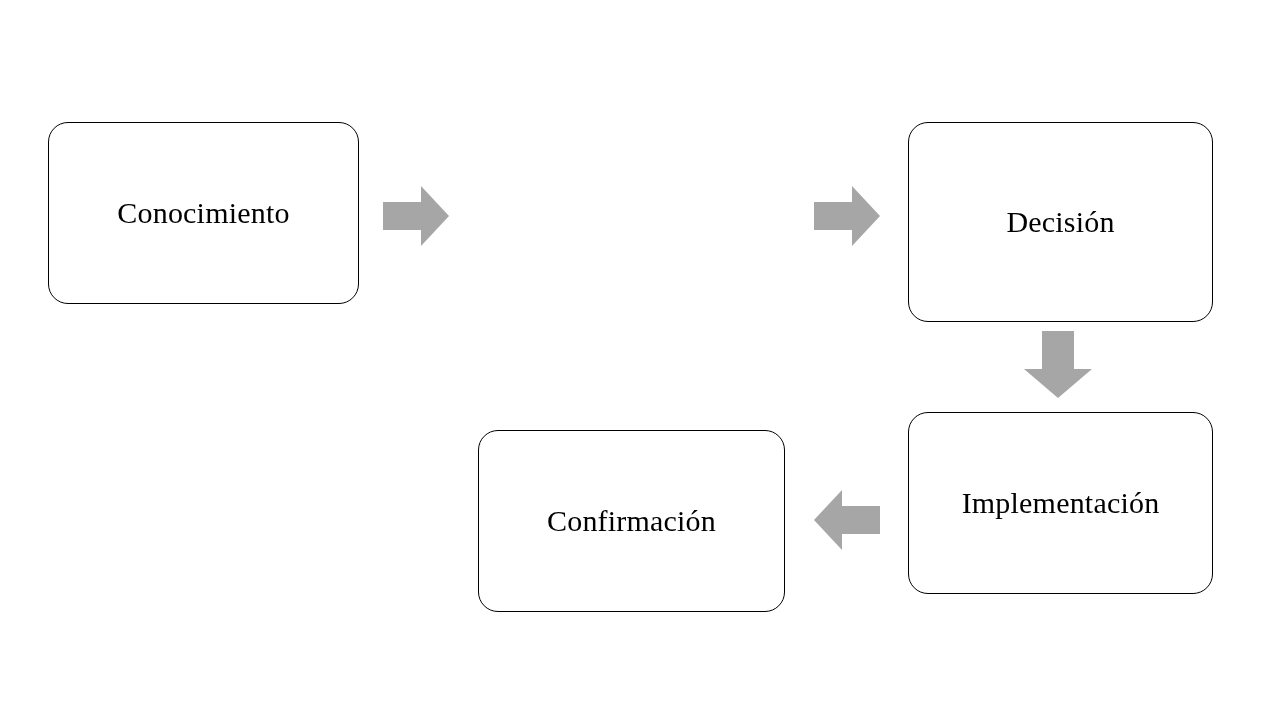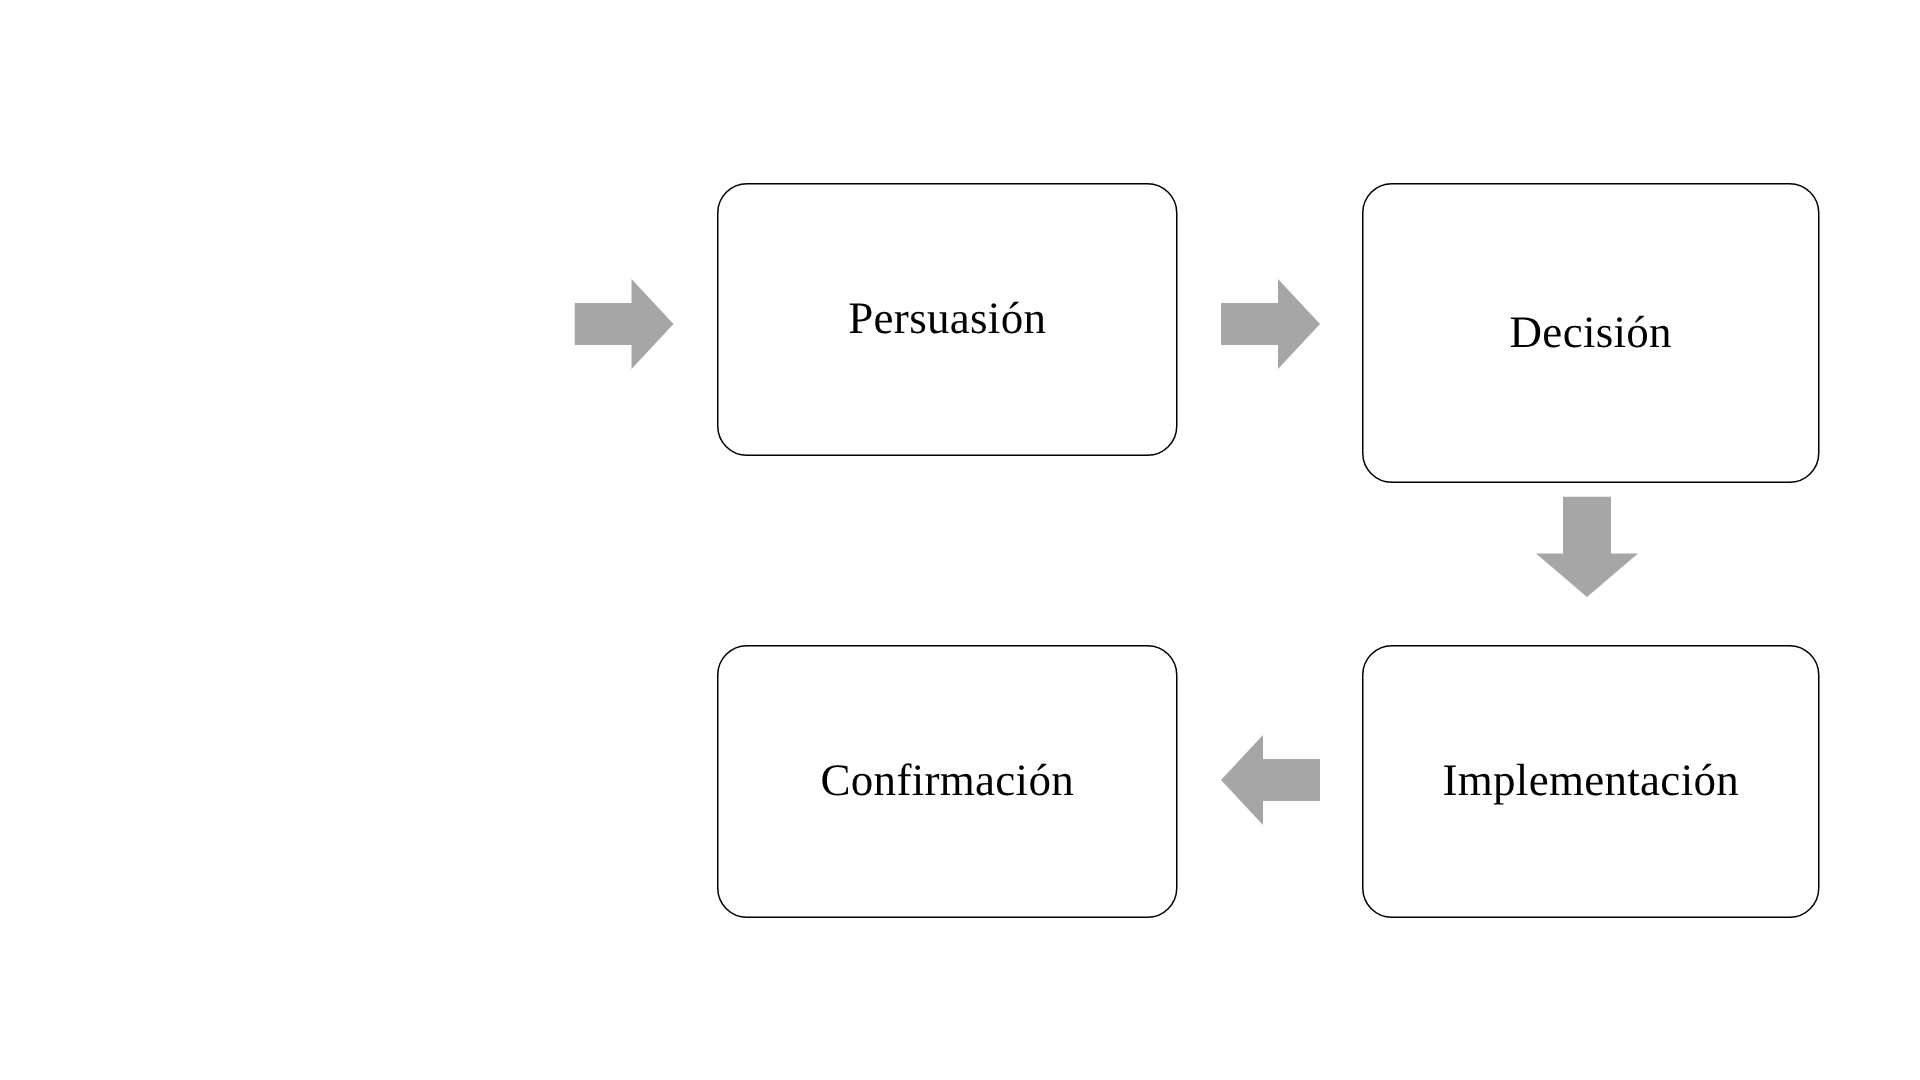--- a/index.html
+++ b/index.html
@@ -44,43 +44,43 @@
     display: block;
     width: 100%;
     height: 100%;
   }
 
   
   #node-conocimiento   { left: 48px;  top: 122px; width: 311px; height: 182px; }
   #node-persuasion     { left: 478px; top: 122px; width: 307px; height: 182px; }
   #node-decision       { left: 908px; top: 122px; width: 305px; height: 200px; }
   #node-confirmacion   { left: 478px; top: 430px; width: 307px; height: 182px; }
-  #node-implementacion { left: 908px; top: 430px; width: 305px; height: 182px; }
+  #node-implementacion { left: 908px; top: 412px; width: 305px; height: 182px; }
 
   
   #arrow-conocimiento-persuasion   { left: 383px;  top: 186px; width: 66px; height: 60px; }
   #arrow-persuasion-decision       { left: 814px;  top: 186px; width: 66px; height: 60px; }
   #arrow-decision-implementacion   { left: 1024px; top: 331px; width: 68px; height: 67px; }
   #arrow-implementacion-confirmacion { left: 814px; top: 490px; width: 66px; height: 60px; }
 </style>
 </head>
 <body>
 
 <div id="canvas">
 
+  <div class="node" id="node-conocimiento">
+    <span class="node-label">Conocimiento</span>
+  </div>
 
   <div class="arrow" id="arrow-conocimiento-persuasion">
     <svg viewBox="0 0 66 60" preserveAspectRatio="none" aria-hidden="true">
       <polygon points="0,16 38,16 38,0 66,30 38,60 38,44 0,44" fill="#a6a6a6"></polygon>
     </svg>
   </div>
 
-  <div class="node" id="node-persuasion">
-    <span class="node-label">Persuasión</span>
-  </div>
 
   <div class="arrow" id="arrow-persuasion-decision">
     <svg viewBox="0 0 66 60" preserveAspectRatio="none" aria-hidden="true">
       <polygon points="0,16 38,16 38,0 66,30 38,60 38,44 0,44" fill="#a6a6a6"></polygon>
     </svg>
   </div>
 
   <div class="node" id="node-decision">
     <span class="node-label">Decisión</span>
   </div>

